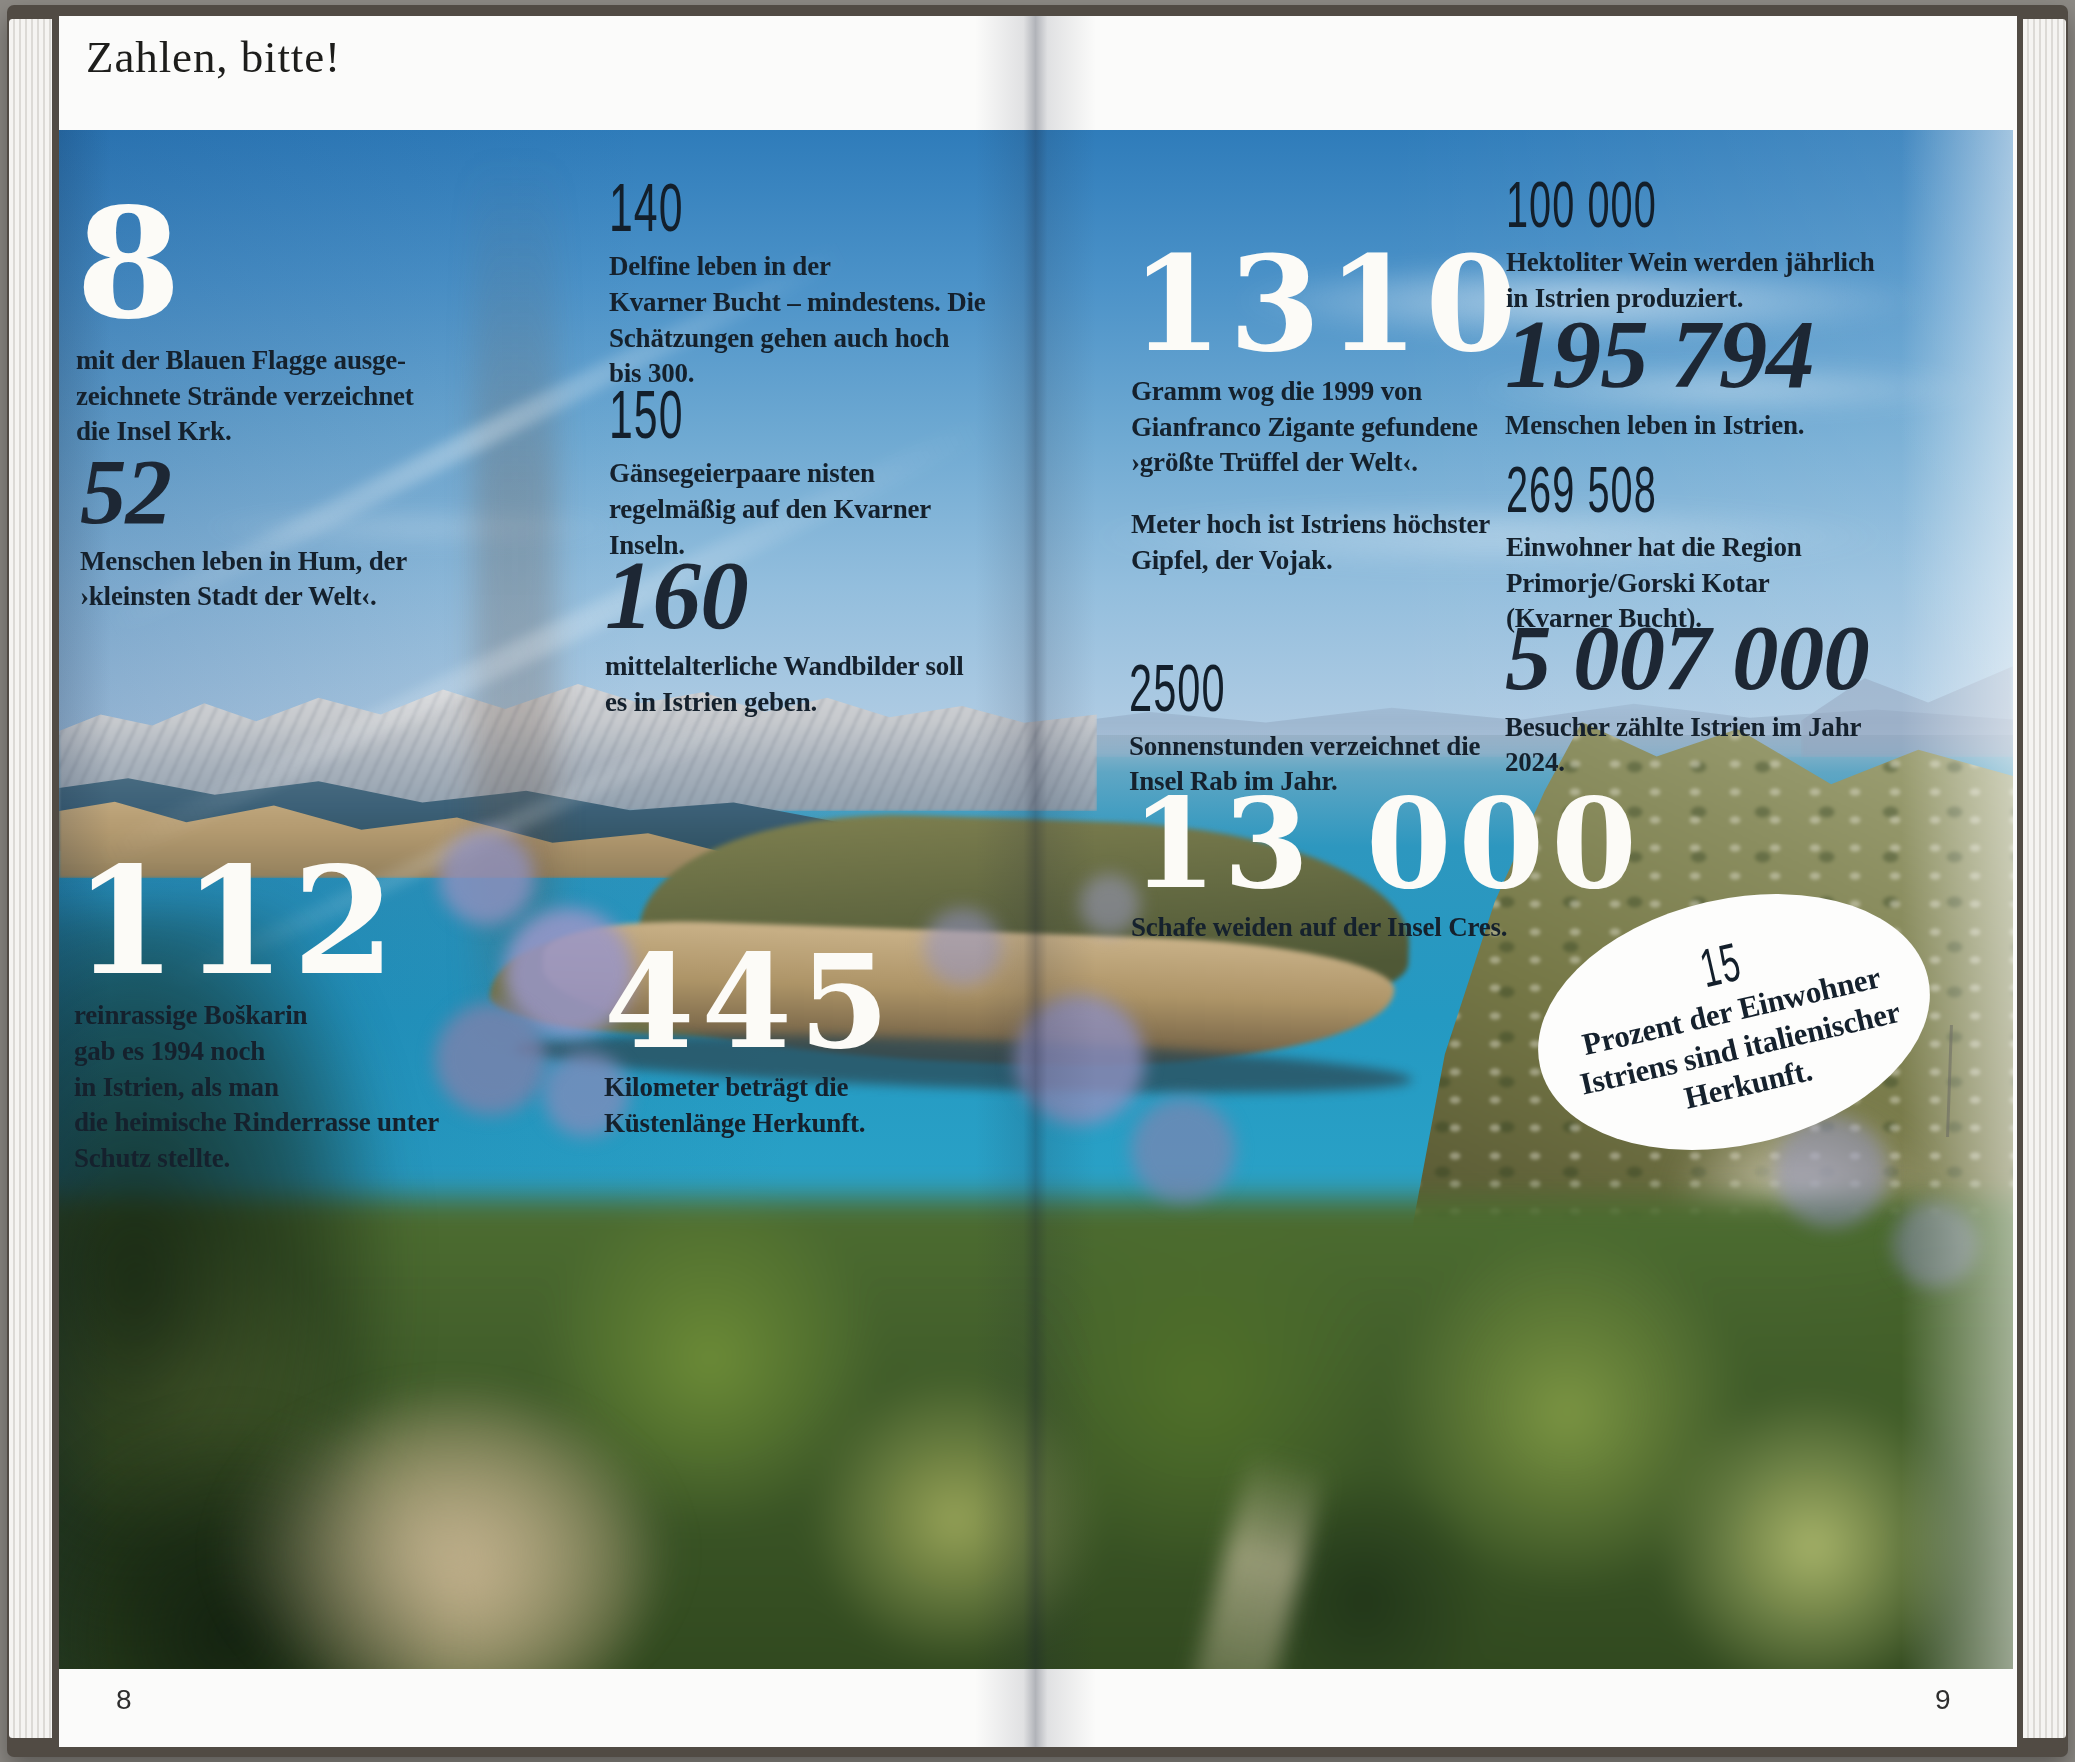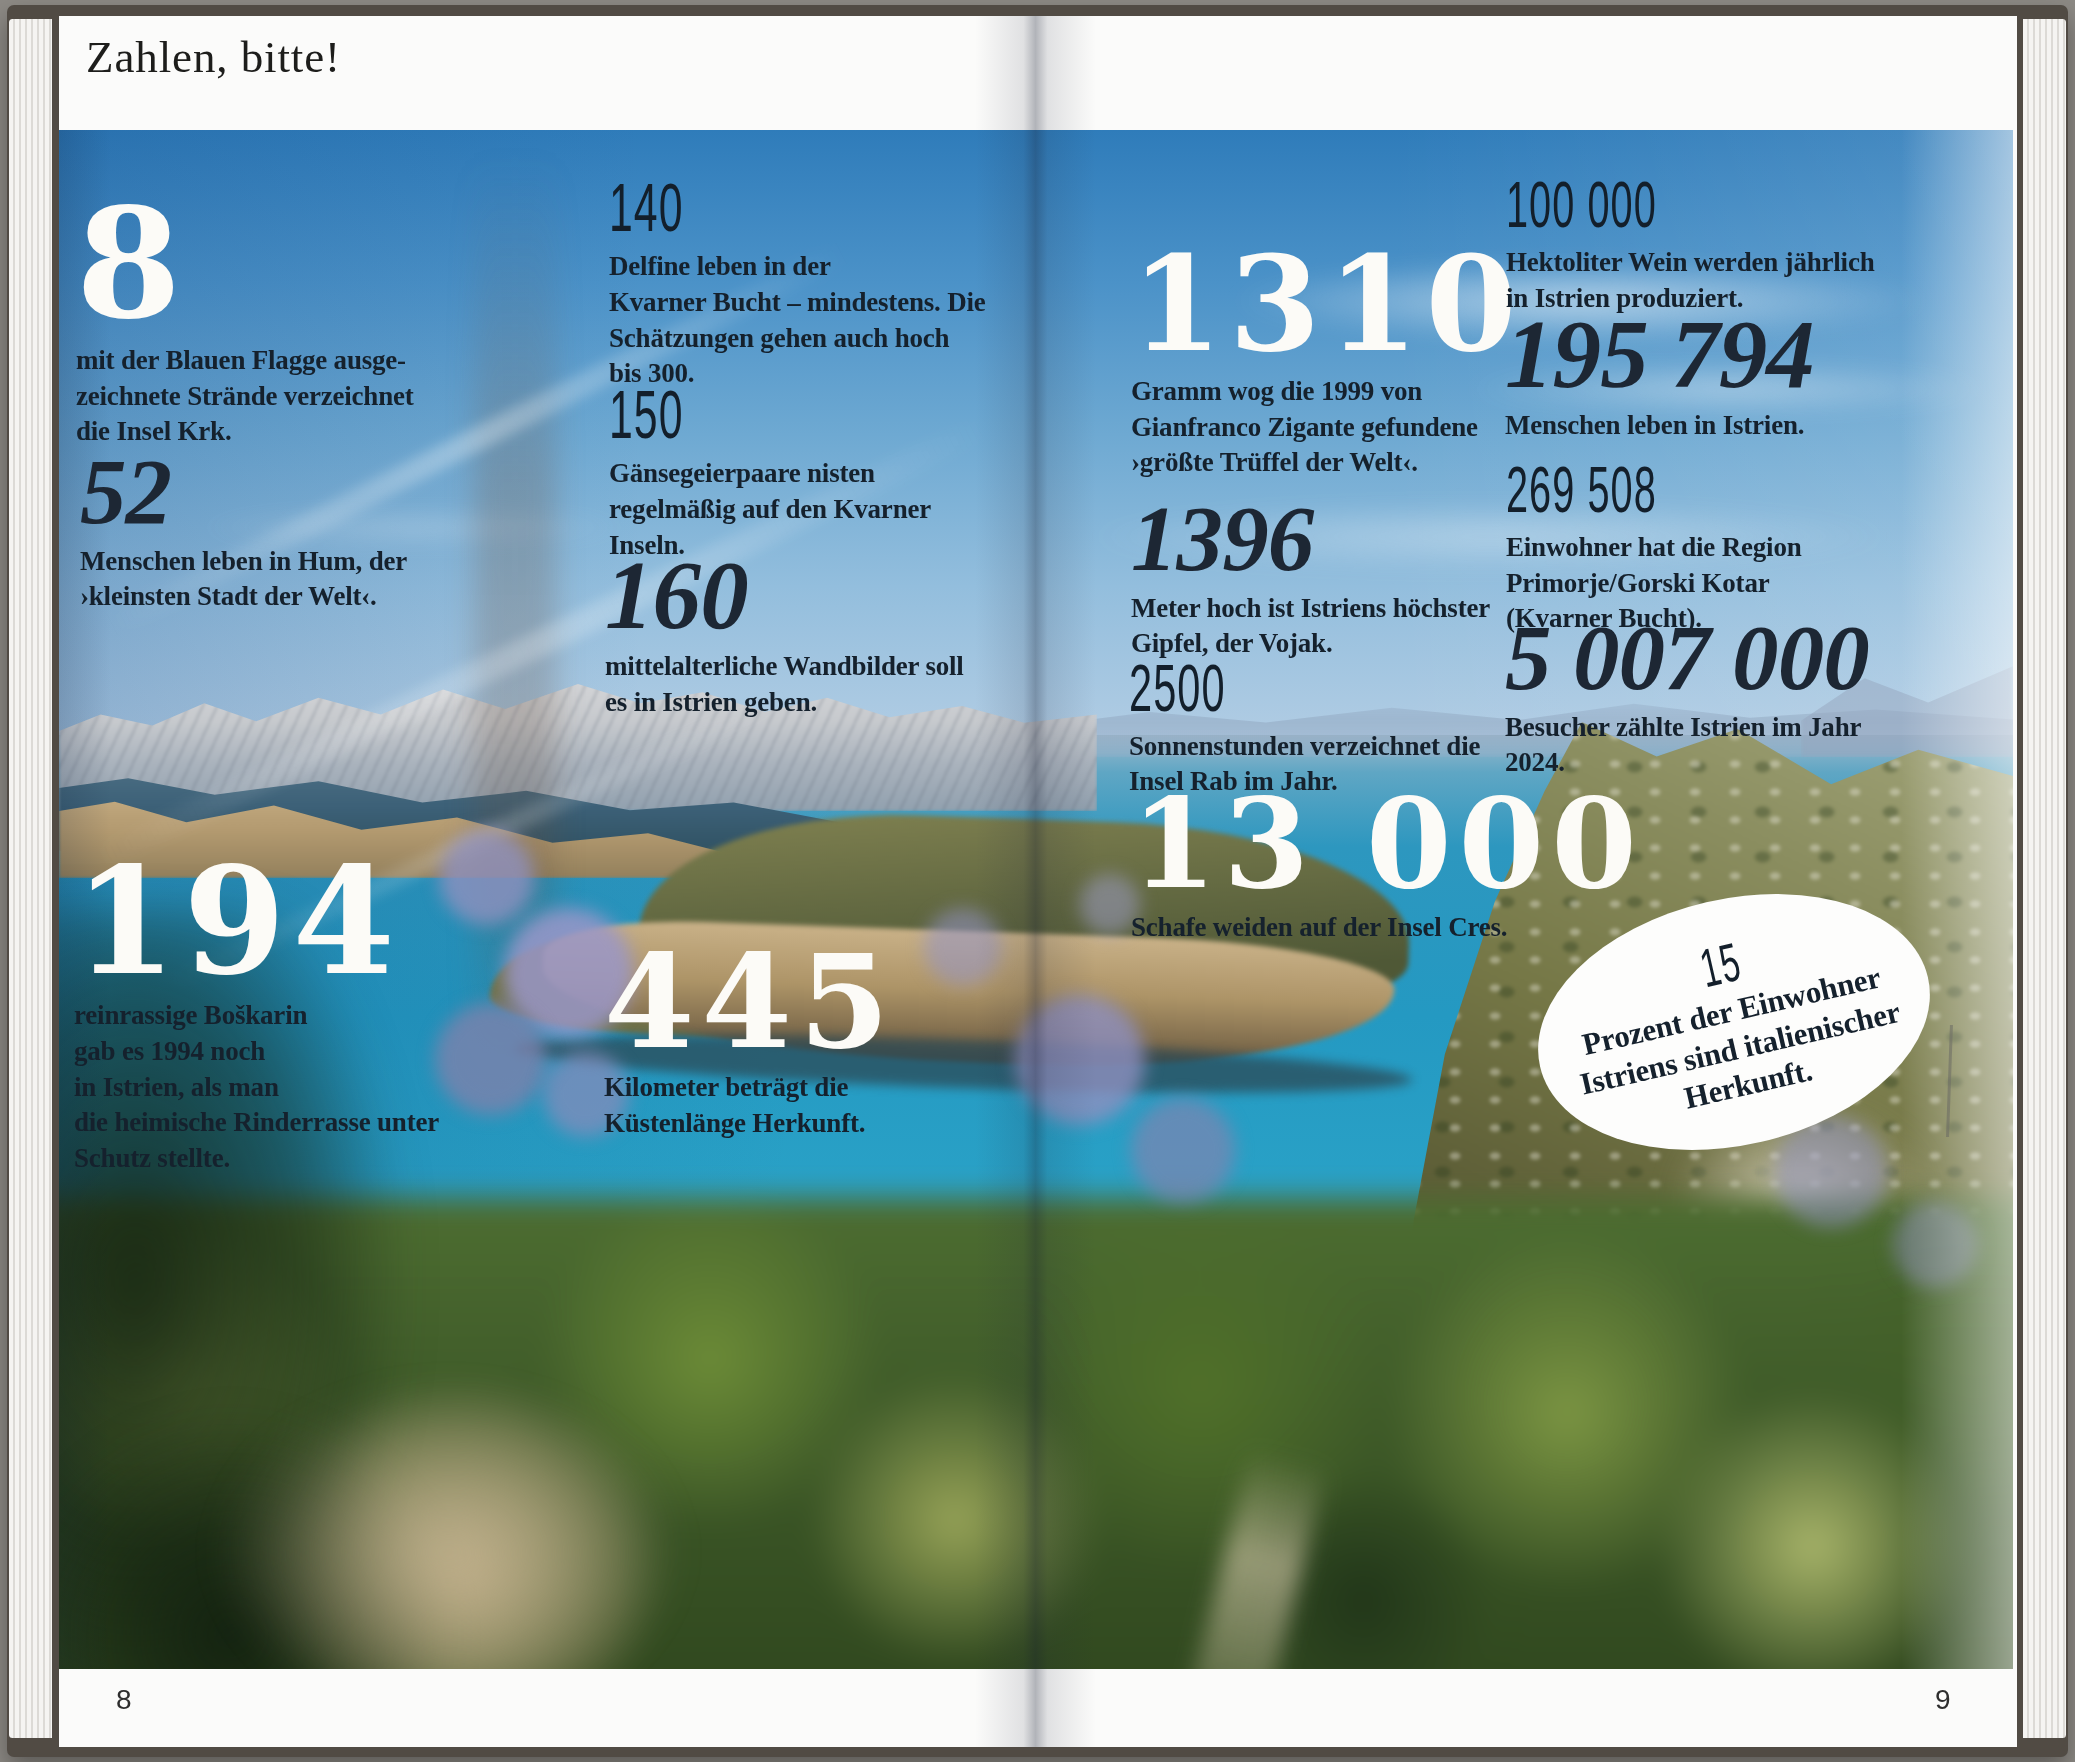--- a/index.html
+++ b/index.html
@@ -226,41 +226,40 @@
     <div class="cap">Gänsegeierpaare nisten
 regelmäßig auf den Kvarner
 Inseln.</div>
   </div>
   <div class="stat" style="left:605px;top:552px">
     <div class="num num-italic" style="font-size:97px">160</div>
     <div class="cap">mittelalterliche Wandbilder soll
 es in Istrien geben.</div>
   </div>
   <div class="stat" style="left:74px;top:856px">
-    <div class="num num-white" style="font-size:147px">194</div>
+    <div class="num num-white" style="font-size:147px">112</div>
     <div class="cap">reinrassige Boškarin
 gab es 1994 noch
 in Istrien, als man
 die heimische Rinderrasse unter
 Schutz stellte.</div>
   </div>
   <div class="stat" style="left:604px;top:943px">
     <div class="num num-white" style="font-size:130px">445</div>
     <div class="cap">Kilometer beträgt die
 Küstenlänge Herkunft.</div>
   </div>
 
   <div class="stat" style="left:1131px;top:246px">
     <div class="num num-white" style="font-size:131px">1310</div>
     <div class="cap">Gramm wog die 1999 von
 Gianfranco Zigante gefundene
 ›größte Trüffel der Welt‹.</div>
   </div>
   <div class="stat" style="left:1131px;top:497px">
-    <div class="num num-italic" style="font-size:93px">1396</div>
     <div class="cap">Meter hoch ist Istriens höchster
 Gipfel, der Vojak.</div>
   </div>
   <div class="stat" style="left:1129px;top:657px">
     <div class="num num-cond" style="font-size:67px"><span class="cond-inner">2500</span></div>
     <div class="cap">Sonnenstunden verzeichnet die
 Insel Rab im Jahr.</div>
   </div>
   <div class="stat" style="left:1131px;top:789px">
     <div class="num num-white" style="font-size:123px">13 000</div>

